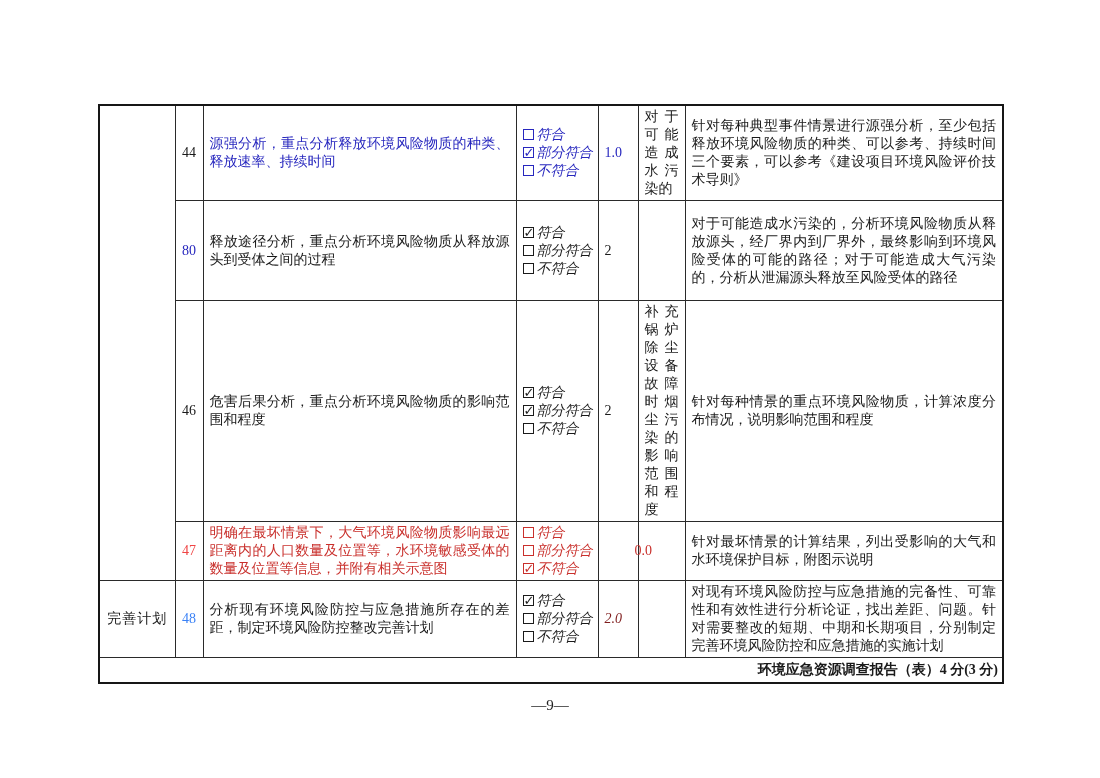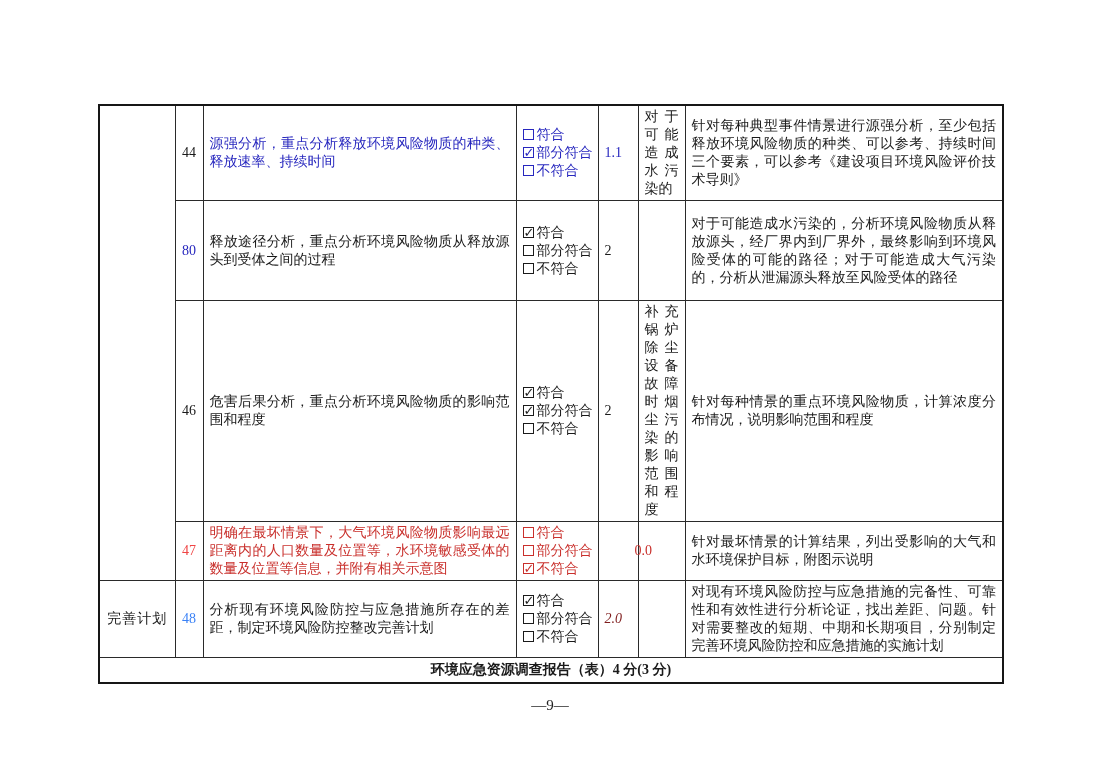--- a/index.html
+++ b/index.html
@@ -22,41 +22,41 @@
   table.assess td {
     border:1px solid #2a2a2a;
     font-size:14px;
     line-height:18px;
     vertical-align:middle;
     padding:2px 6px;
   }
   td.cat  { text-align:center; font-size:14px; letter-spacing:1px; }
   td.num  { text-align:center; font-size:13px; padding:2px 1px; }
   td.desc { text-align:justify; padding:2px 7px 2px 9px;font-family:Liberation Serif, serif; }
-  td.cbcell { padding:2px 2px 2px 5px; }
+  td.cbcell { padding:2px 2px 2px 5px;font-style:italic; }
   td.score { vertical-align:top; text-align:left; font-size:13px; padding:3px 3px 2px 5px; }
   td.note { vertical-align:top; text-align:justify; font-size:13.5px; line-height:17px; padding:3px 5px; }
   td.expl { text-align:justify; font-size:13.5px; line-height:16.5px; padding:2px 6px; }
   .opt { line-height:18px; white-space:nowrap; }
   .box {
     display:inline-block;
     width:11px; height:11px;
     border:1px solid currentColor;
     margin-right:3px;
     position:relative;
     vertical-align:-1px;
   }
   .box.checked::after {
     content:"\2713";
     position:absolute; left:0px; top:-4px;
     font-size:13px; font-weight:bold;
     font-family:"DejaVu Sans",sans-serif;
   }
   tr.footer-row td {
-    text-align:center;
+    text-align:right;
     font-weight:bold;
     font-size:14px;
     padding:3px 4px;
   }
   .pageno {
     position:absolute; left:0; right:0; top:697px;
     text-align:center;
     font-size:15px;
     color:#222222;
   }
@@ -80,21 +80,21 @@
     <tbody>
         <tr style="height:86px">
       <td class="cat" rowspan="4"></td>
       <td class="num" style="color: rgb(26, 26, 26);">44</td>
       <td class="desc" style="color: rgb(39, 39, 190);">源强分析，重点分析释放环境风险物质的种类、释放速率、持续时间</td>
       <td class="cbcell" style="color: rgb(39, 39, 190);">
         <div class="opt"><span class="box"></span><span>符合</span></div>
         <div class="opt"><span class="box checked"></span><span>部分符合</span></div>
         <div class="opt"><span class="box"></span><span>不符合</span></div>
       </td>
-      <td class="score" style="color: rgb(39, 39, 190);">1.1</td>
+      <td class="score" style="color: rgb(39, 39, 190);">1.0</td>
       <td class="note">对于可能造成水污染的</td>
       <td class="expl">针对每种典型事件情景进行源强分析，至少包括释放环境风险物质的种类、可以参考、持续时间三个要素，可以参考《建设项目环境风险评价技术导则》</td>
     </tr>
 
     <tr style="height:100px">
       <td class="num" style="color: rgb(39, 39, 190);">80</td>
       <td class="desc" style="color: rgb(26, 26, 26);">释放途径分析，重点分析环境风险物质从释放源头到受体之间的过程</td>
       <td class="cbcell" style="color: rgb(26, 26, 26);">
         <div class="opt"><span class="box checked"></span><span>符合</span></div>
         <div class="opt"><span class="box"></span><span>部分符合</span></div>

